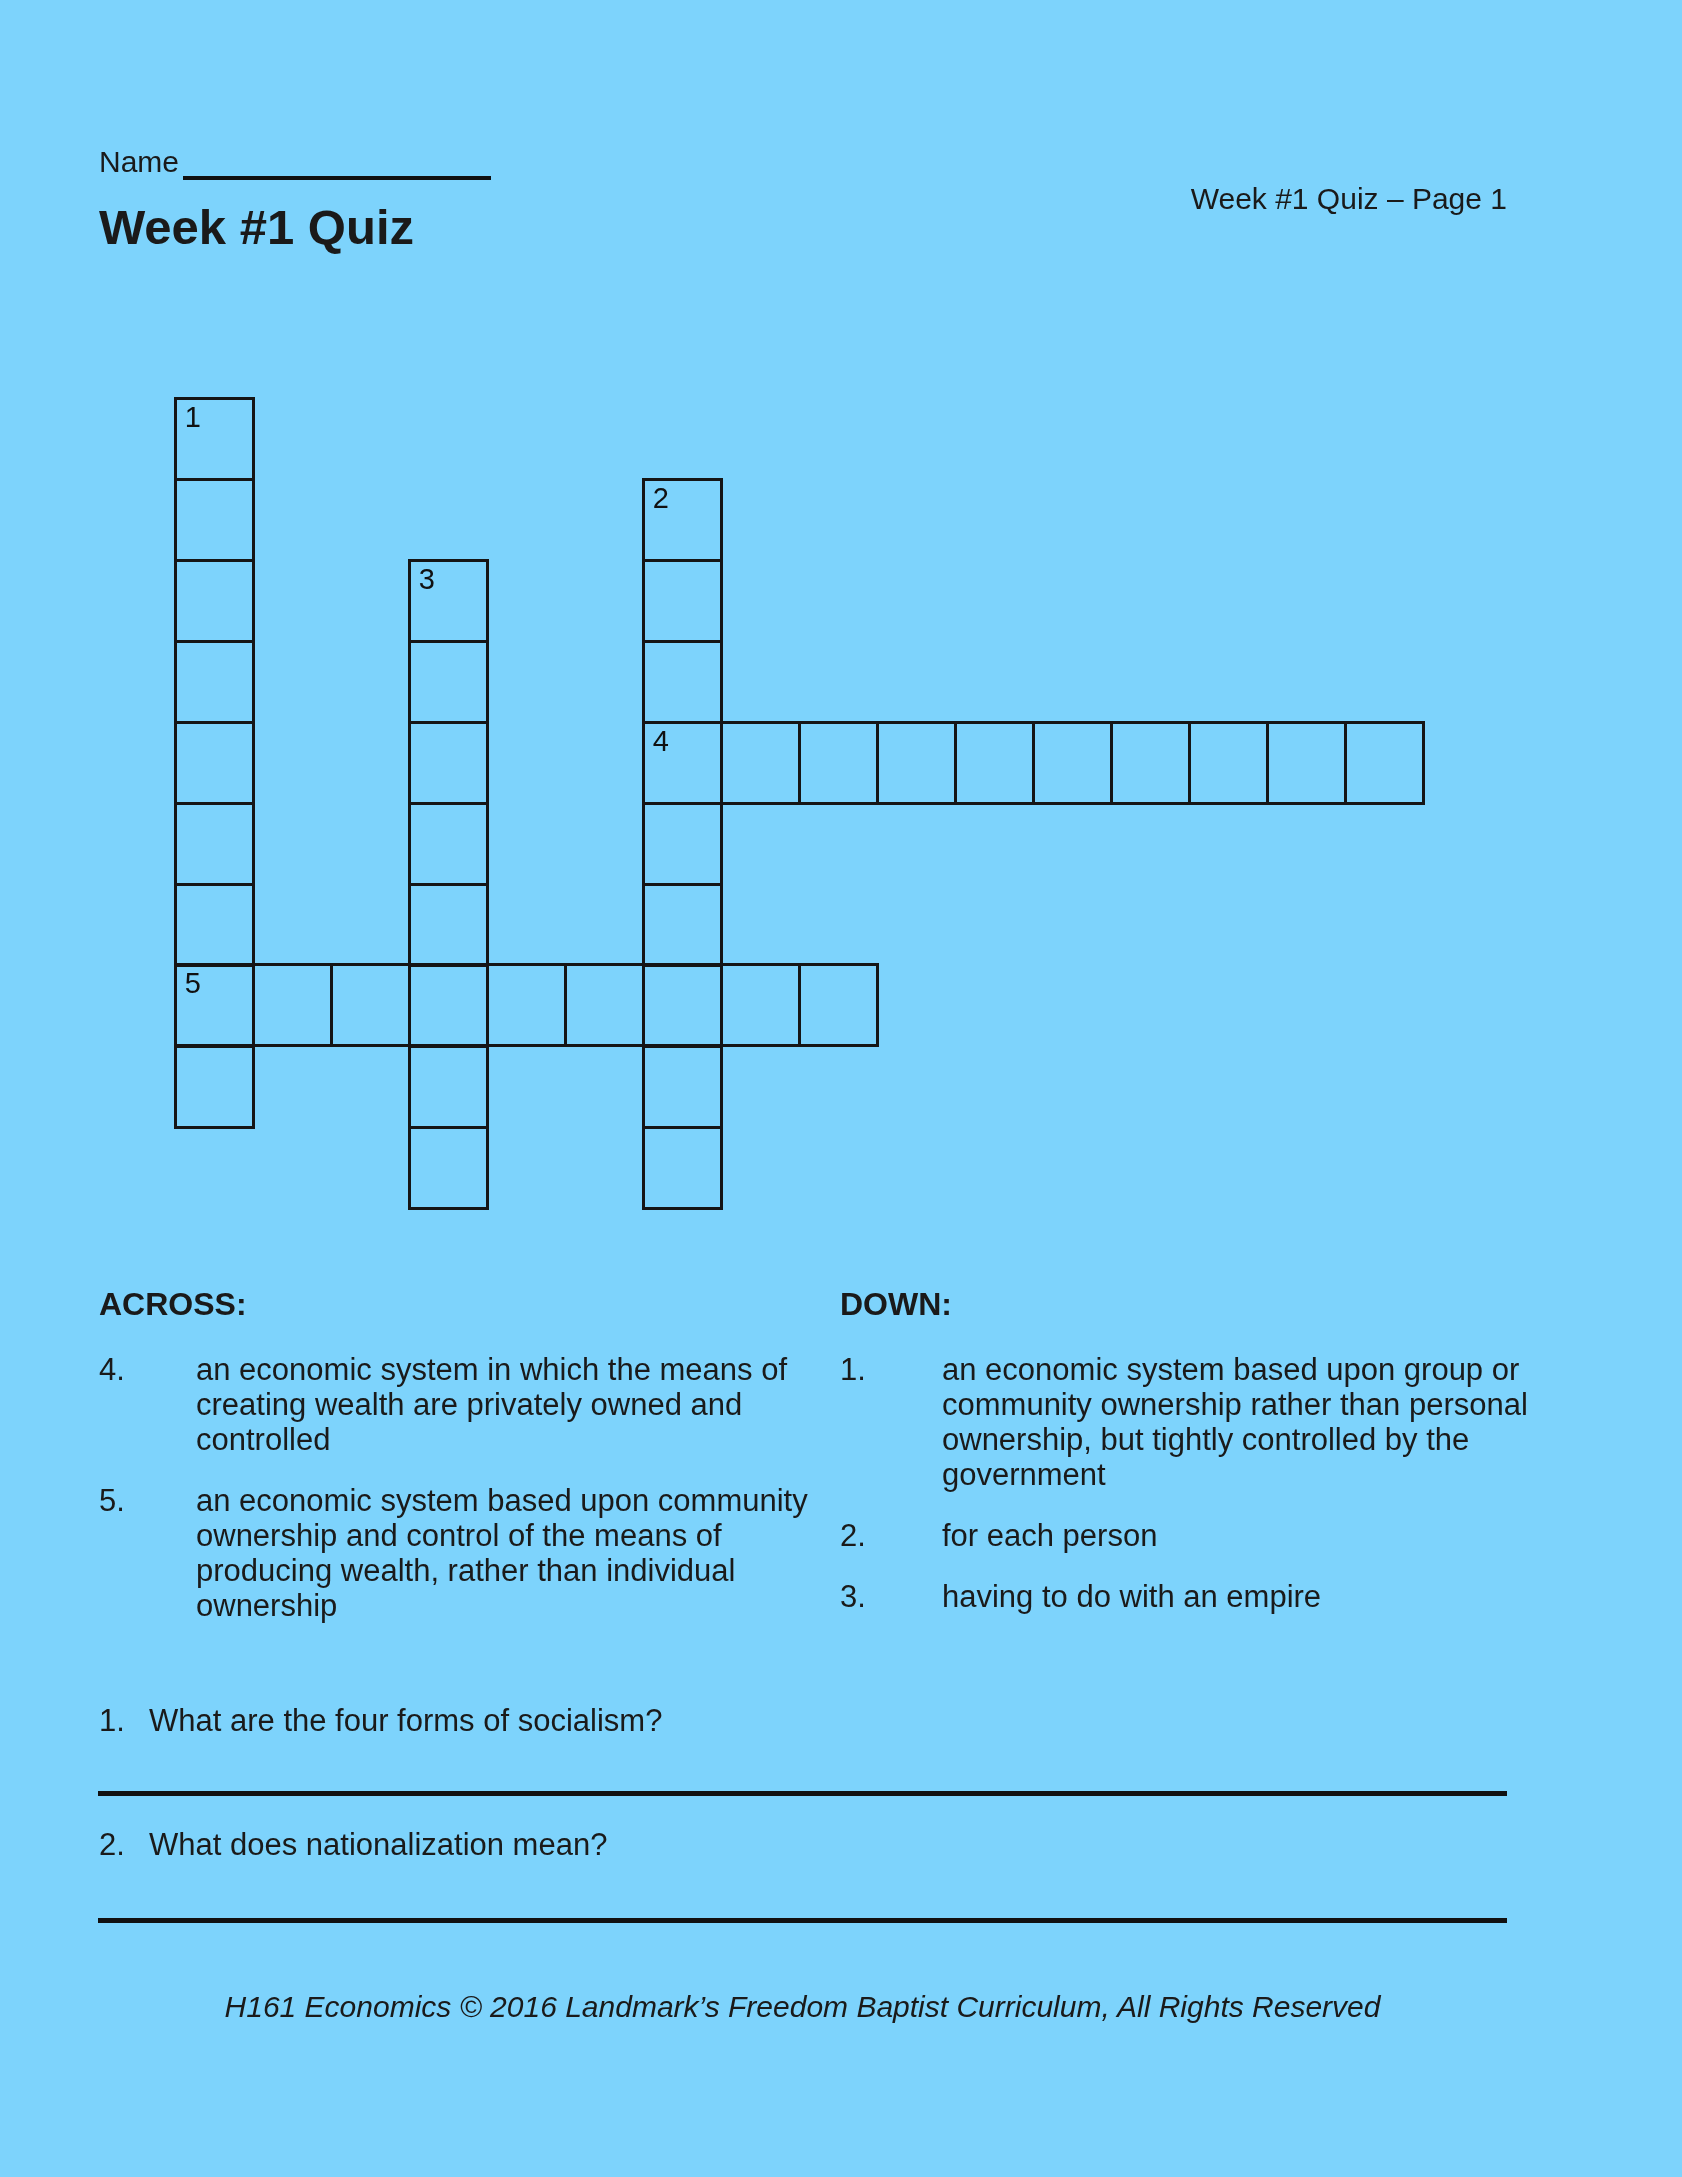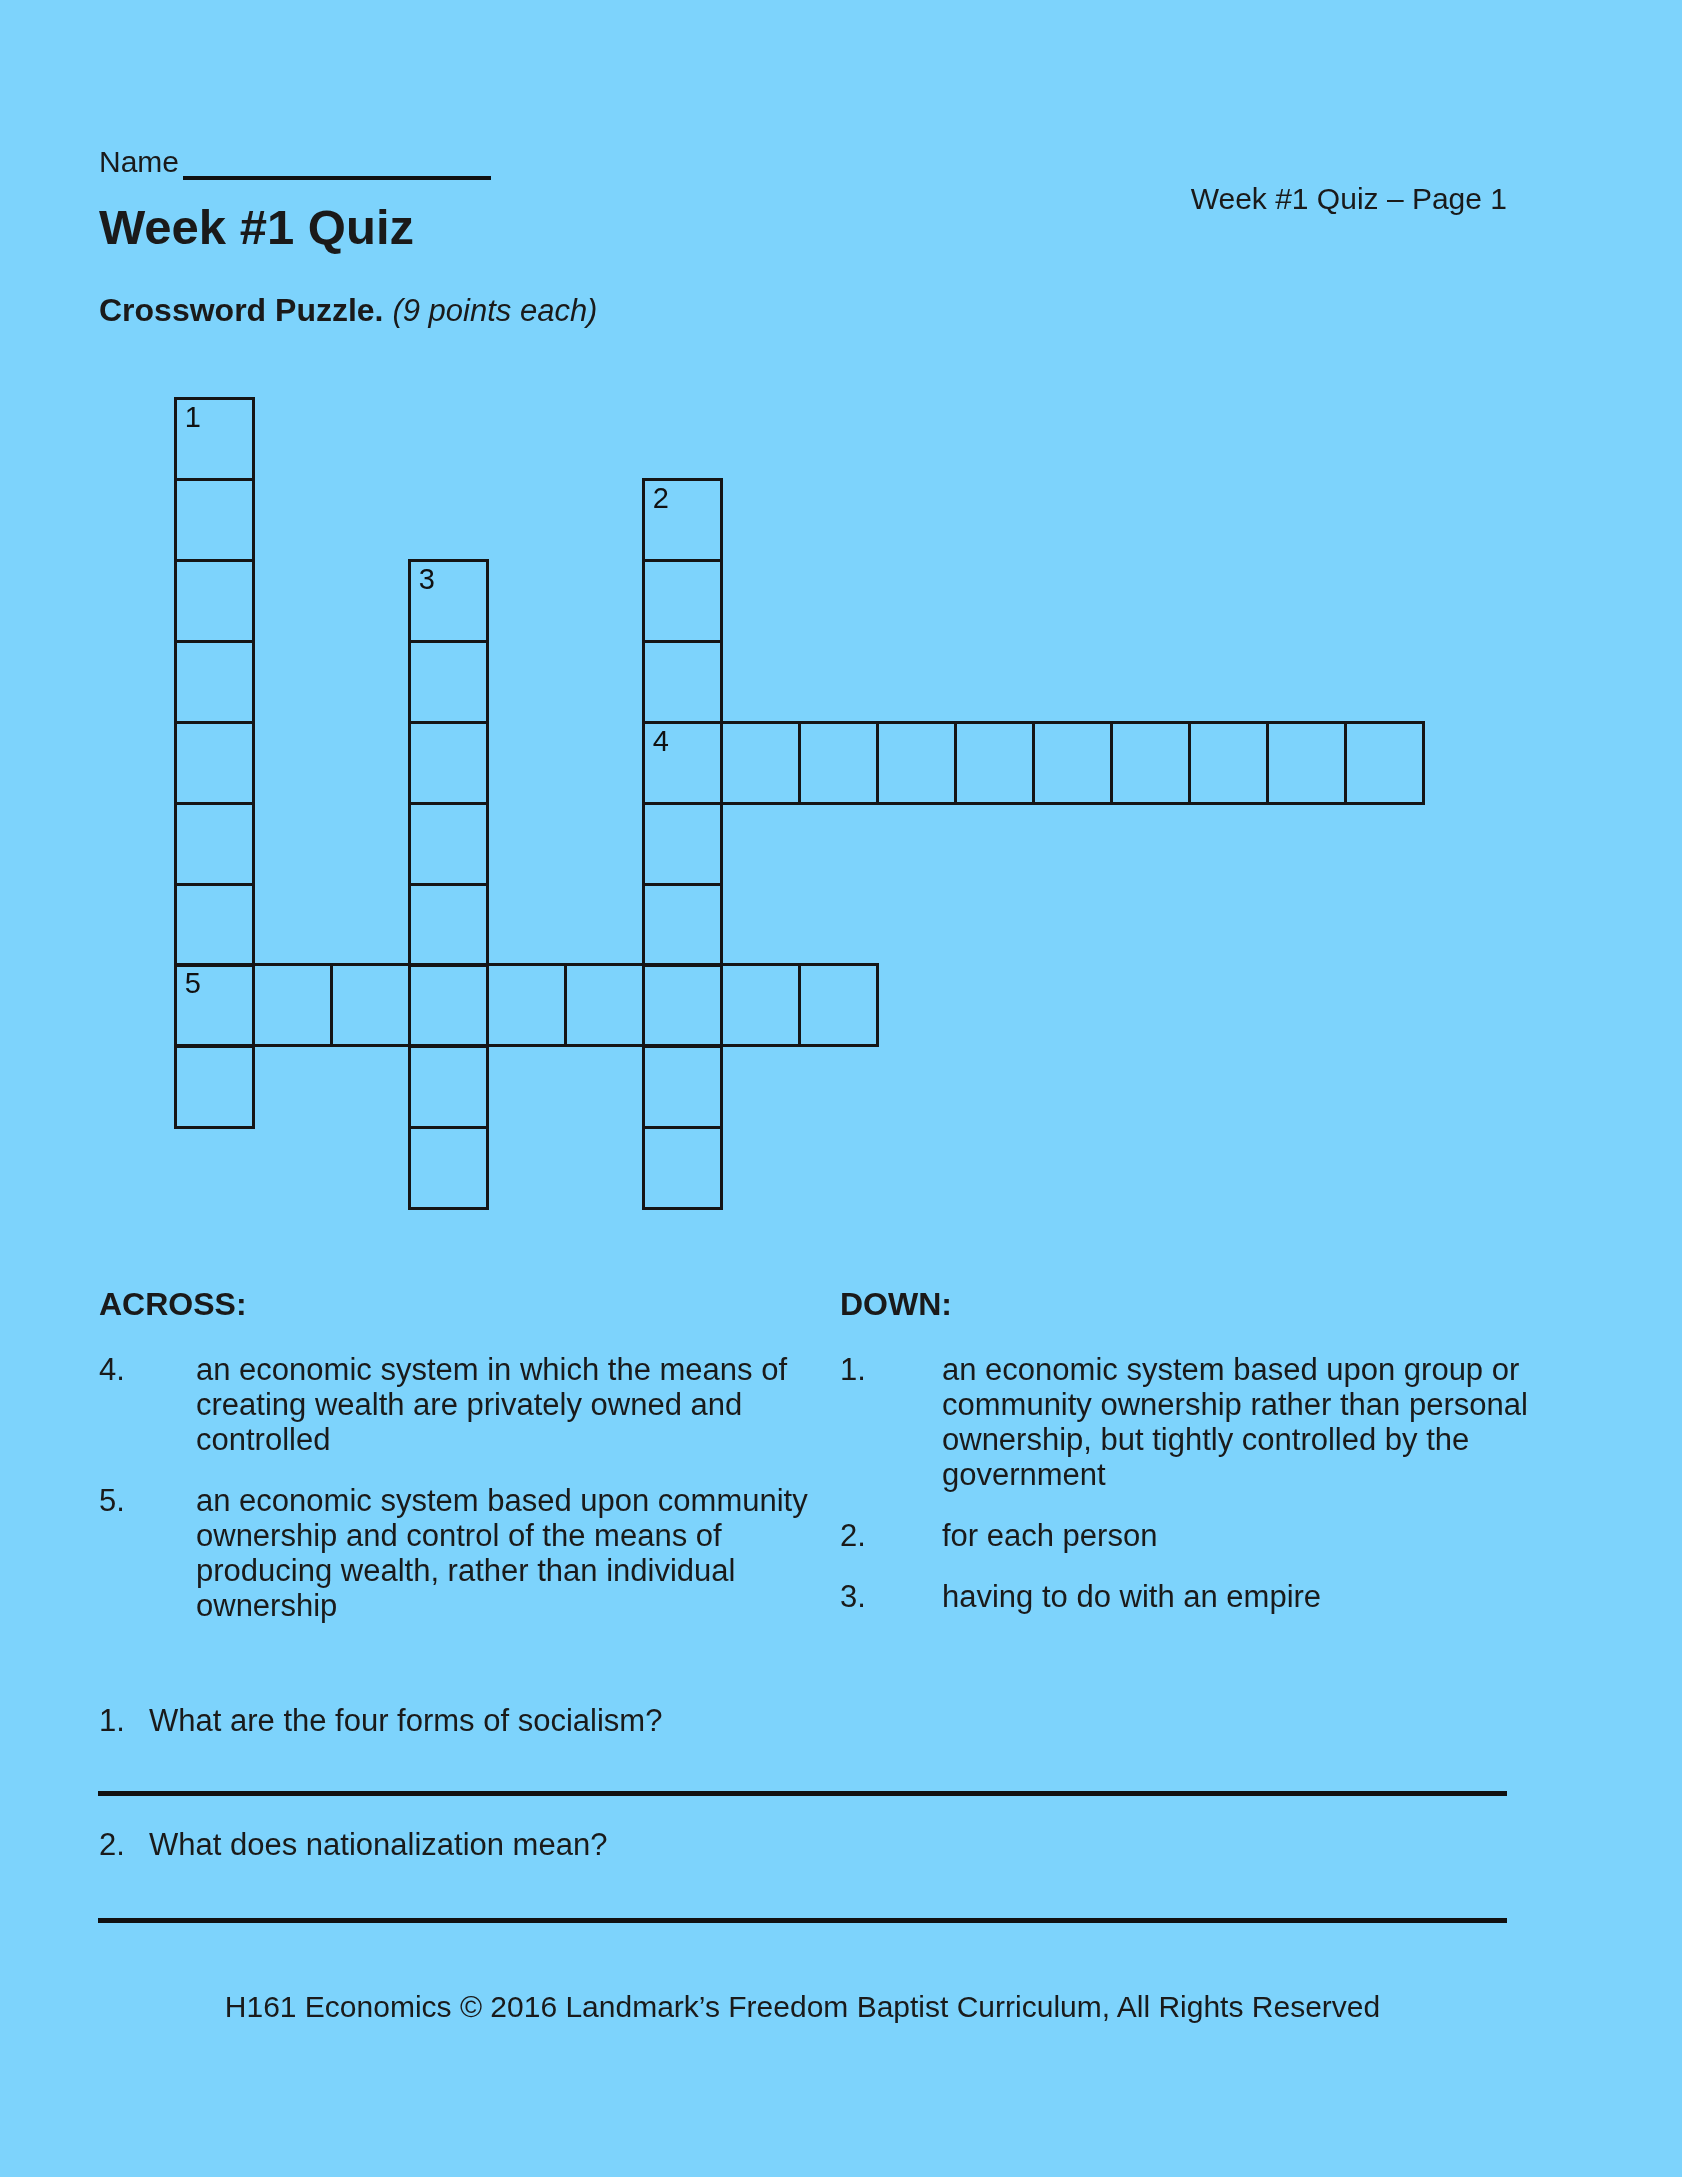--- a/index.html
+++ b/index.html
@@ -45,37 +45,33 @@
   .questions-heading .i{font-style:italic;font-weight:normal;font-size:31px;}
   .question{position:absolute;left:99px;display:flex;font-size:31px;line-height:35px;}
   .question .n{flex:0 0 50px;}
   #question-1{top:1703px;}
   #question-2{top:1827px;}
   .answer-line{position:absolute;left:98px;width:1409px;height:5.2px;background:#111;}
   #answer-line-1{top:1791px;}
   #answer-line-2{top:1918px;}
   
   .footer{position:absolute;left:99px;top:1990px;width:1407px;
-    text-align:center;font-size:30px;}
+    text-align:center;font-size:30px;font-style:italic;}
 </style>
 </head>
 <body>
 
 <div class="page">
 
   <span class="name-label">Name</span>
   <div class="name-line"></div>
   <div class="page-header">Week #1 Quiz – Page 1</div>
 
   <h1 class="page-title">Week #1 Quiz</h1>
 
-  <div class="section-heading">
-    <span class="b">Crossword Puzzle.</span>
-    <span class="i">(9 points each)</span>
-  </div>
 
   <div id="grid" style="--line: #151515;">
       <div class="cw-word" style="left: 174px; top: 397px; width: 81px; height: 732px;">
         <div class="cw-cell div-b" style="left: 0px; top: 0px; width: 78px; height: 81px;"></div>
         <div class="cw-cell div-b" style="left: 0px; top: 81px; width: 78px; height: 81px;"></div>
         <div class="cw-cell div-b" style="left: 0px; top: 162px; width: 78px; height: 81px;"></div>
         <div class="cw-cell div-b" style="left: 0px; top: 243px; width: 78px; height: 81px;"></div>
         <div class="cw-cell div-b" style="left: 0px; top: 324px; width: 78px; height: 81px;"></div>
         <div class="cw-cell div-b" style="left: 0px; top: 405px; width: 78px; height: 81px;"></div>
         <div class="cw-cell div-b" style="left: 0px; top: 486px; width: 78px; height: 81px;"></div>

